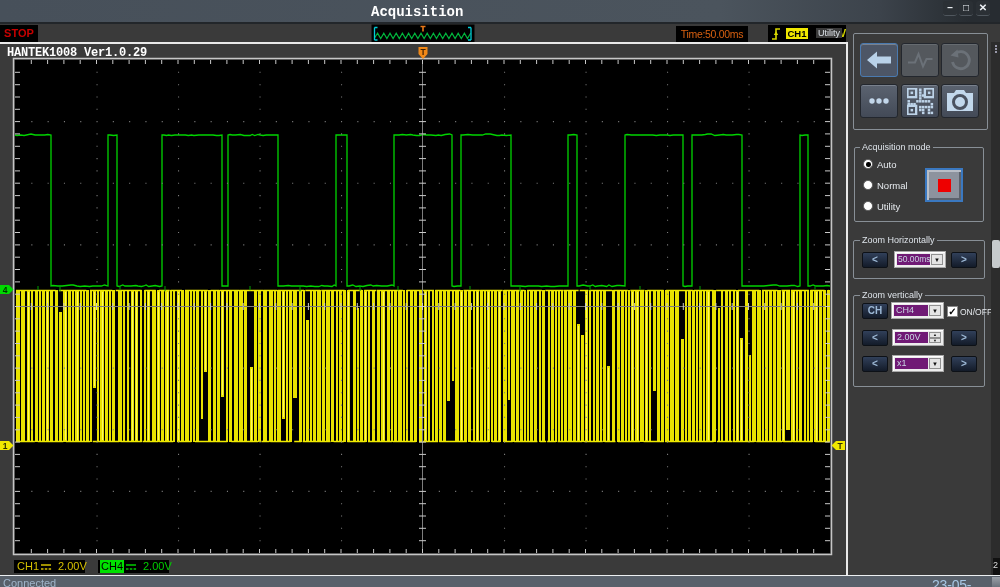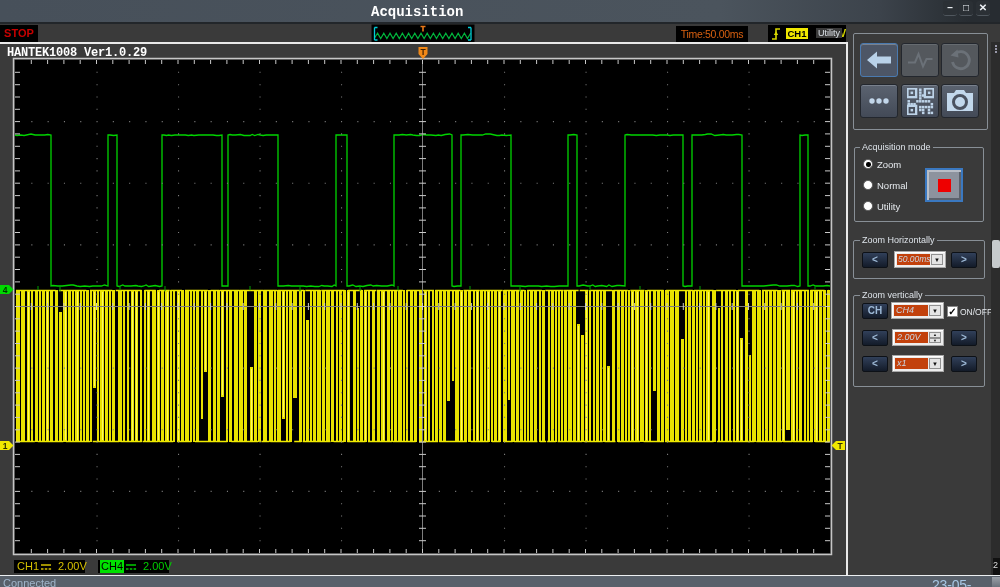--- a/index.html
+++ b/index.html
@@ -31,22 +31,22 @@
 .group { position:absolute; border:1px solid #888f96; border-radius:2px; }
 .ubtn { position:absolute; width:38px; height:34px; border-radius:3px;
   background:linear-gradient(#5b6370,#434a57); border:1px solid #23272e;
   box-shadow:inset 0 1px 0 #79818d; display:flex; align-items:center; justify-content:center; }
 .ubtn.dis { background:#54585d; box-shadow:inset 0 1px 0 #666b70; }
 .navbtn { position:absolute; width:26px; height:16px; border-radius:2px;
   background:linear-gradient(#31405a,#131b29); border:1px solid #0d1117;
   color:#9db9d6; font-size:10px; font-weight:bold; text-align:center; line-height:14px; }
 .combo { position:absolute; background:#ededed; border:1px solid #a8a8a8;
   box-shadow:inset 1px 1px 0 #fff; }
-.combofield { position:absolute; left:2px; top:2px; bottom:2px; background:#c2410c;
-  color:#c9d5e1; font-size:9px; padding-left:2px; white-space:nowrap; overflow:hidden;font-style:italic; }
+.combofield { position:absolute; left:2px; top:2px; bottom:2px; background:#701a75;
+  color:#c9d5e1; font-size:9px; padding-left:2px; white-space:nowrap; overflow:hidden; }
 .combobtn { position:absolute; right:2px; top:2px; bottom:2px; width:12px; background:#e4e4e4;
   border:1px solid #909090; font-size:6px; text-align:center; color:#111; }
 .radio { position:absolute; width:9.5px; height:9.5px; border-radius:50%; background:#fff;
   border:1px solid #555; }
 .radiodot { position:absolute; left:2px; top:2px; width:4.5px; height:4.5px;
   border-radius:50%; background:#000; }
 .plabel { position:absolute; font-size:9.5px; color:#e6eaee; }
 </style></head><body>
 
 <svg width="847" height="533" viewBox="0 42 847 533" style="position:absolute;left:0;top:42px">
@@ -387,21 +387,21 @@
       <path d="M2 5 h7 l2-3 h8 l2 3 h7 v18 h-26 z" fill="#c2d8ec"></path>
       <circle cx="15" cy="14" r="6.5" fill="none" stroke="#4a5260" stroke-width="3"></circle>
     </svg>
   </div>
 
 <div class="group" style="left:854px;top:147px;width:130px;height:75px"></div>
 <div class="abs" style="left:860px;top:142px;background:#3a3a3a;padding:0 2px;font-size:9px;color:#dde3e9">Acquisition mode</div>
 <div class="radio" style="left:863px;top:159px">
     <div class="radiodot"></div>
   </div>
-<div class="plabel" style="left:877px;top:159px">Zoom</div>
+<div class="plabel" style="left:877px;top:159px">Auto</div>
 <div class="radio" style="left:863px;top:180px"></div>
 <div class="plabel" style="left:877px;top:180px">Normal</div>
 <div class="radio" style="left:863px;top:201px"></div>
 <div class="plabel" style="left:877px;top:201px">Utility</div>
 <div class="abs" style="left:925px;top:168px;width:38px;height:34px;background:#8d939e;
   border:2px solid #3a78c0;box-shadow:inset 2px 2px 0 #b9bec7, inset -2px -2px 0 #5c626c">
   <div class="abs" style="left:10.5px;top:8.5px;width:13px;height:13px;background:#ee0000"></div>
 </div>
 
 <div class="group" style="left:853px;top:240px;width:132px;height:39px"></div>

